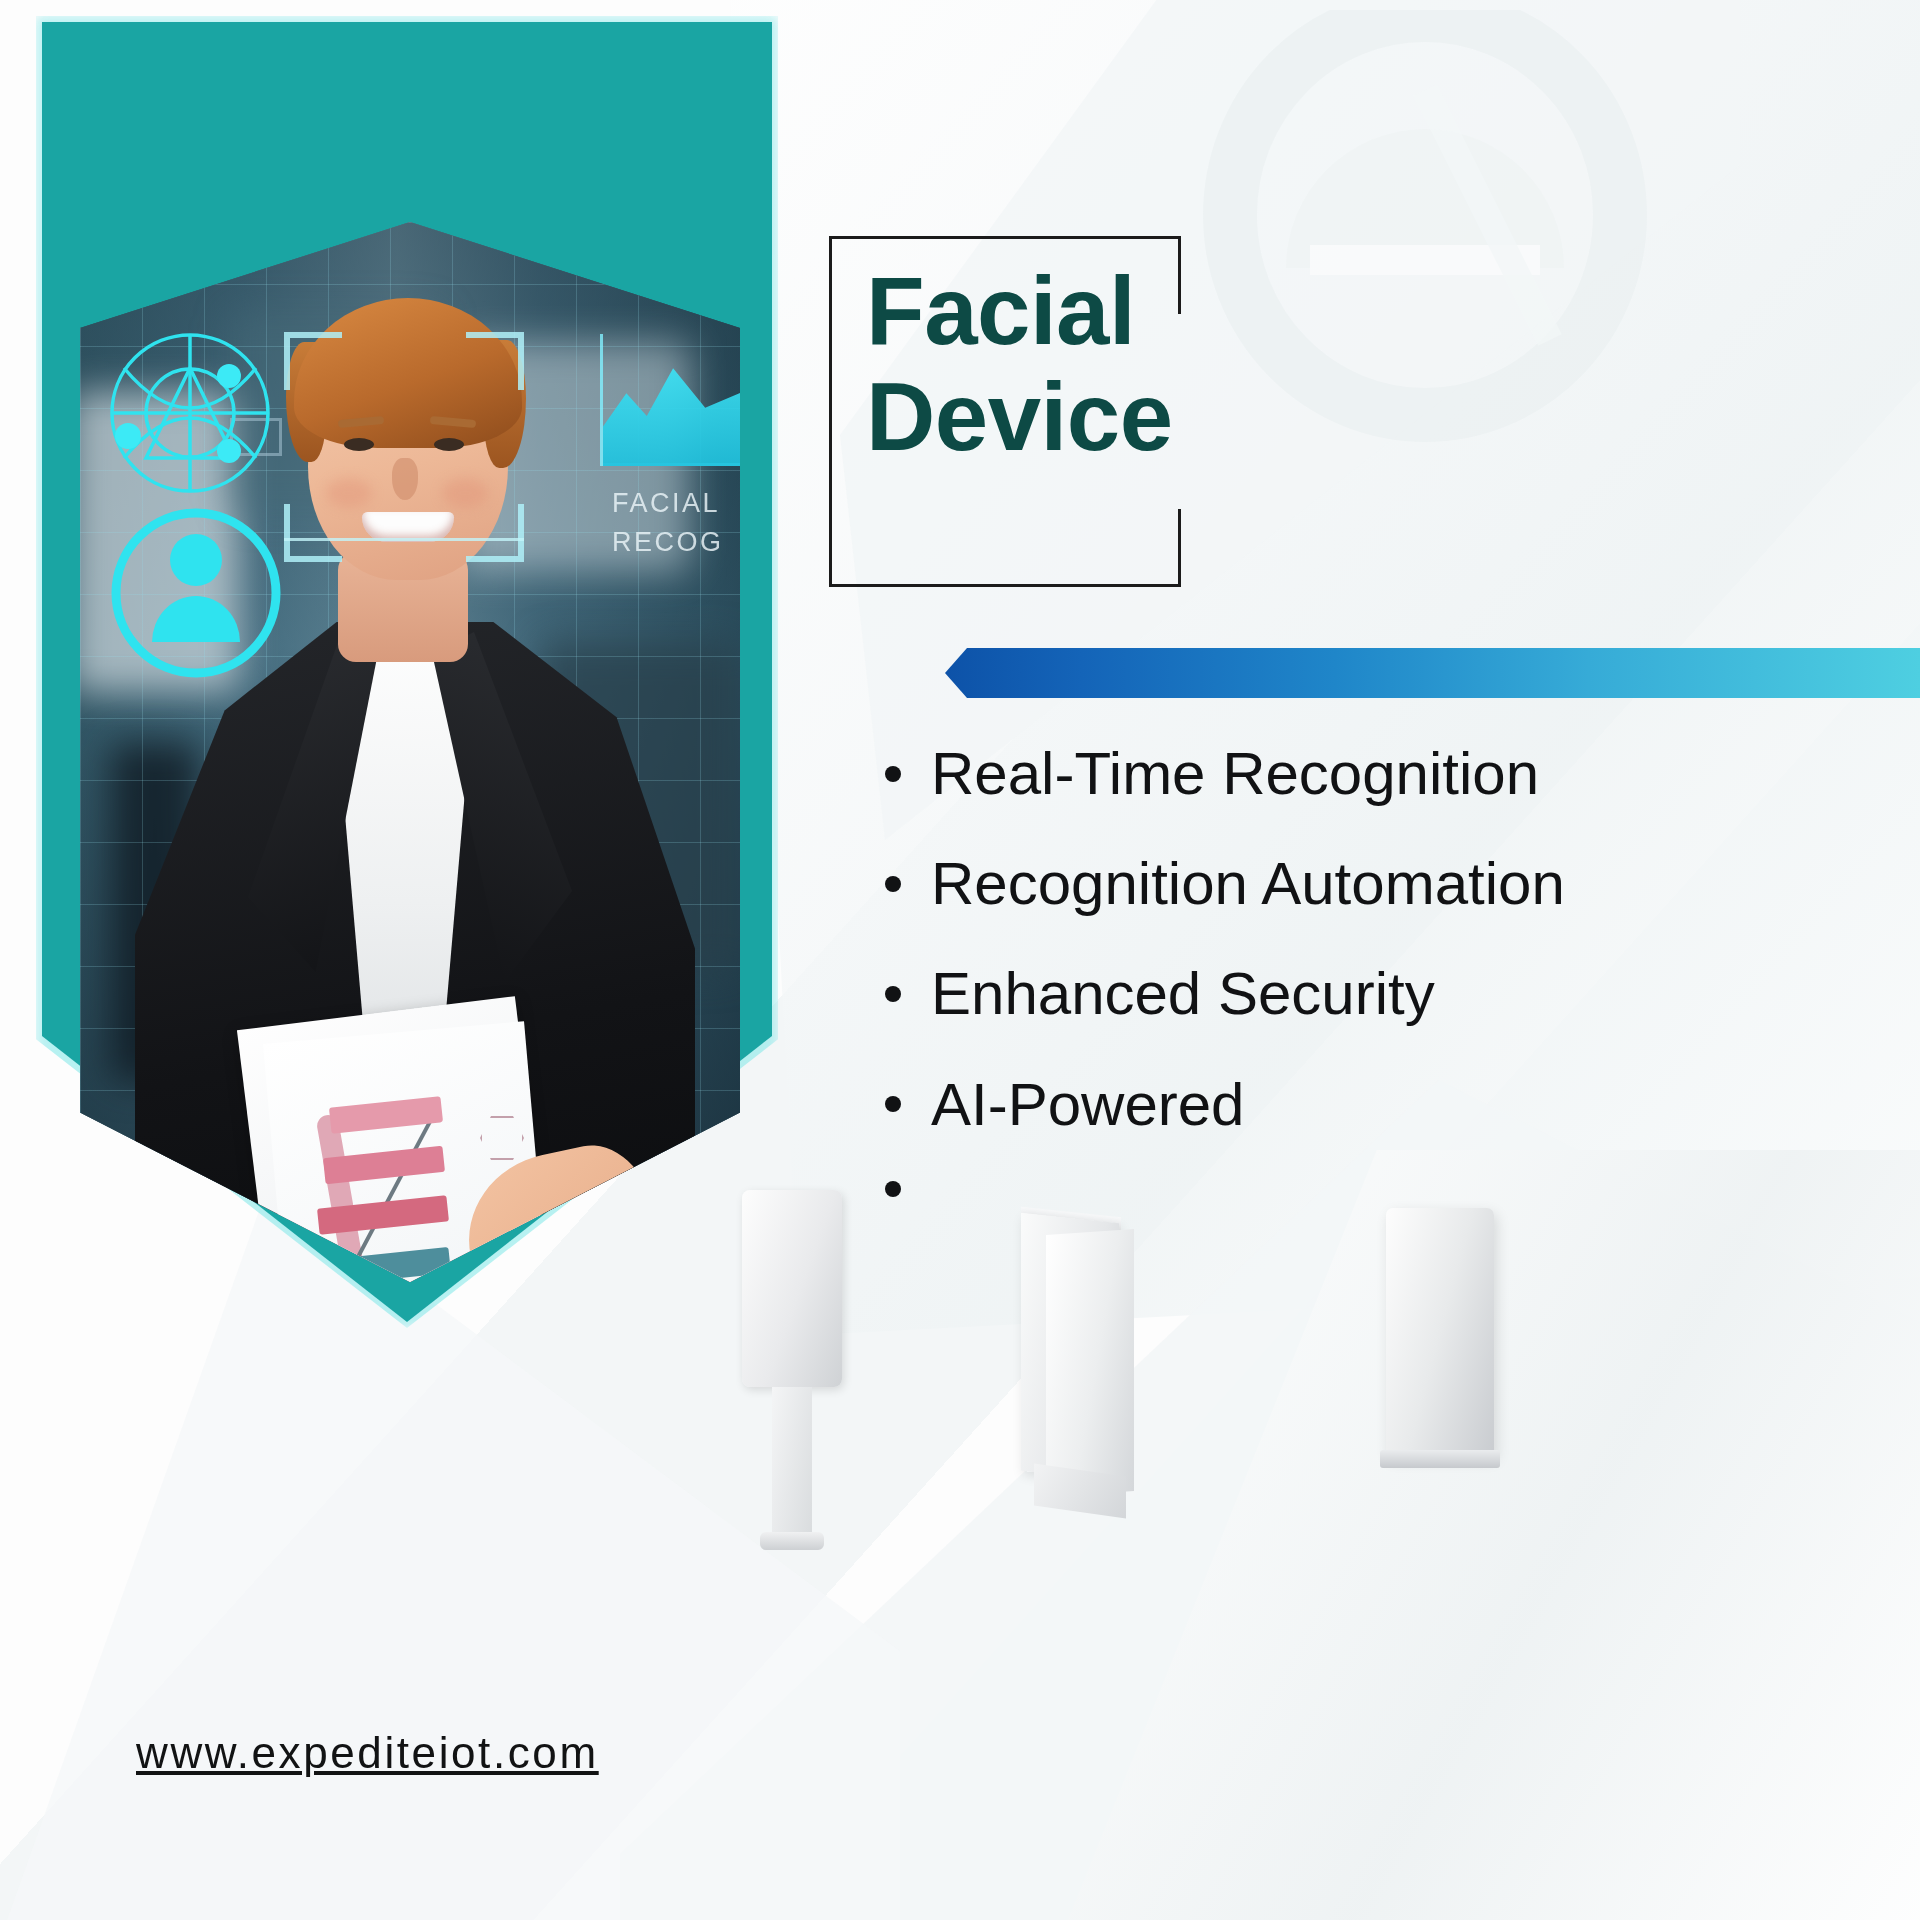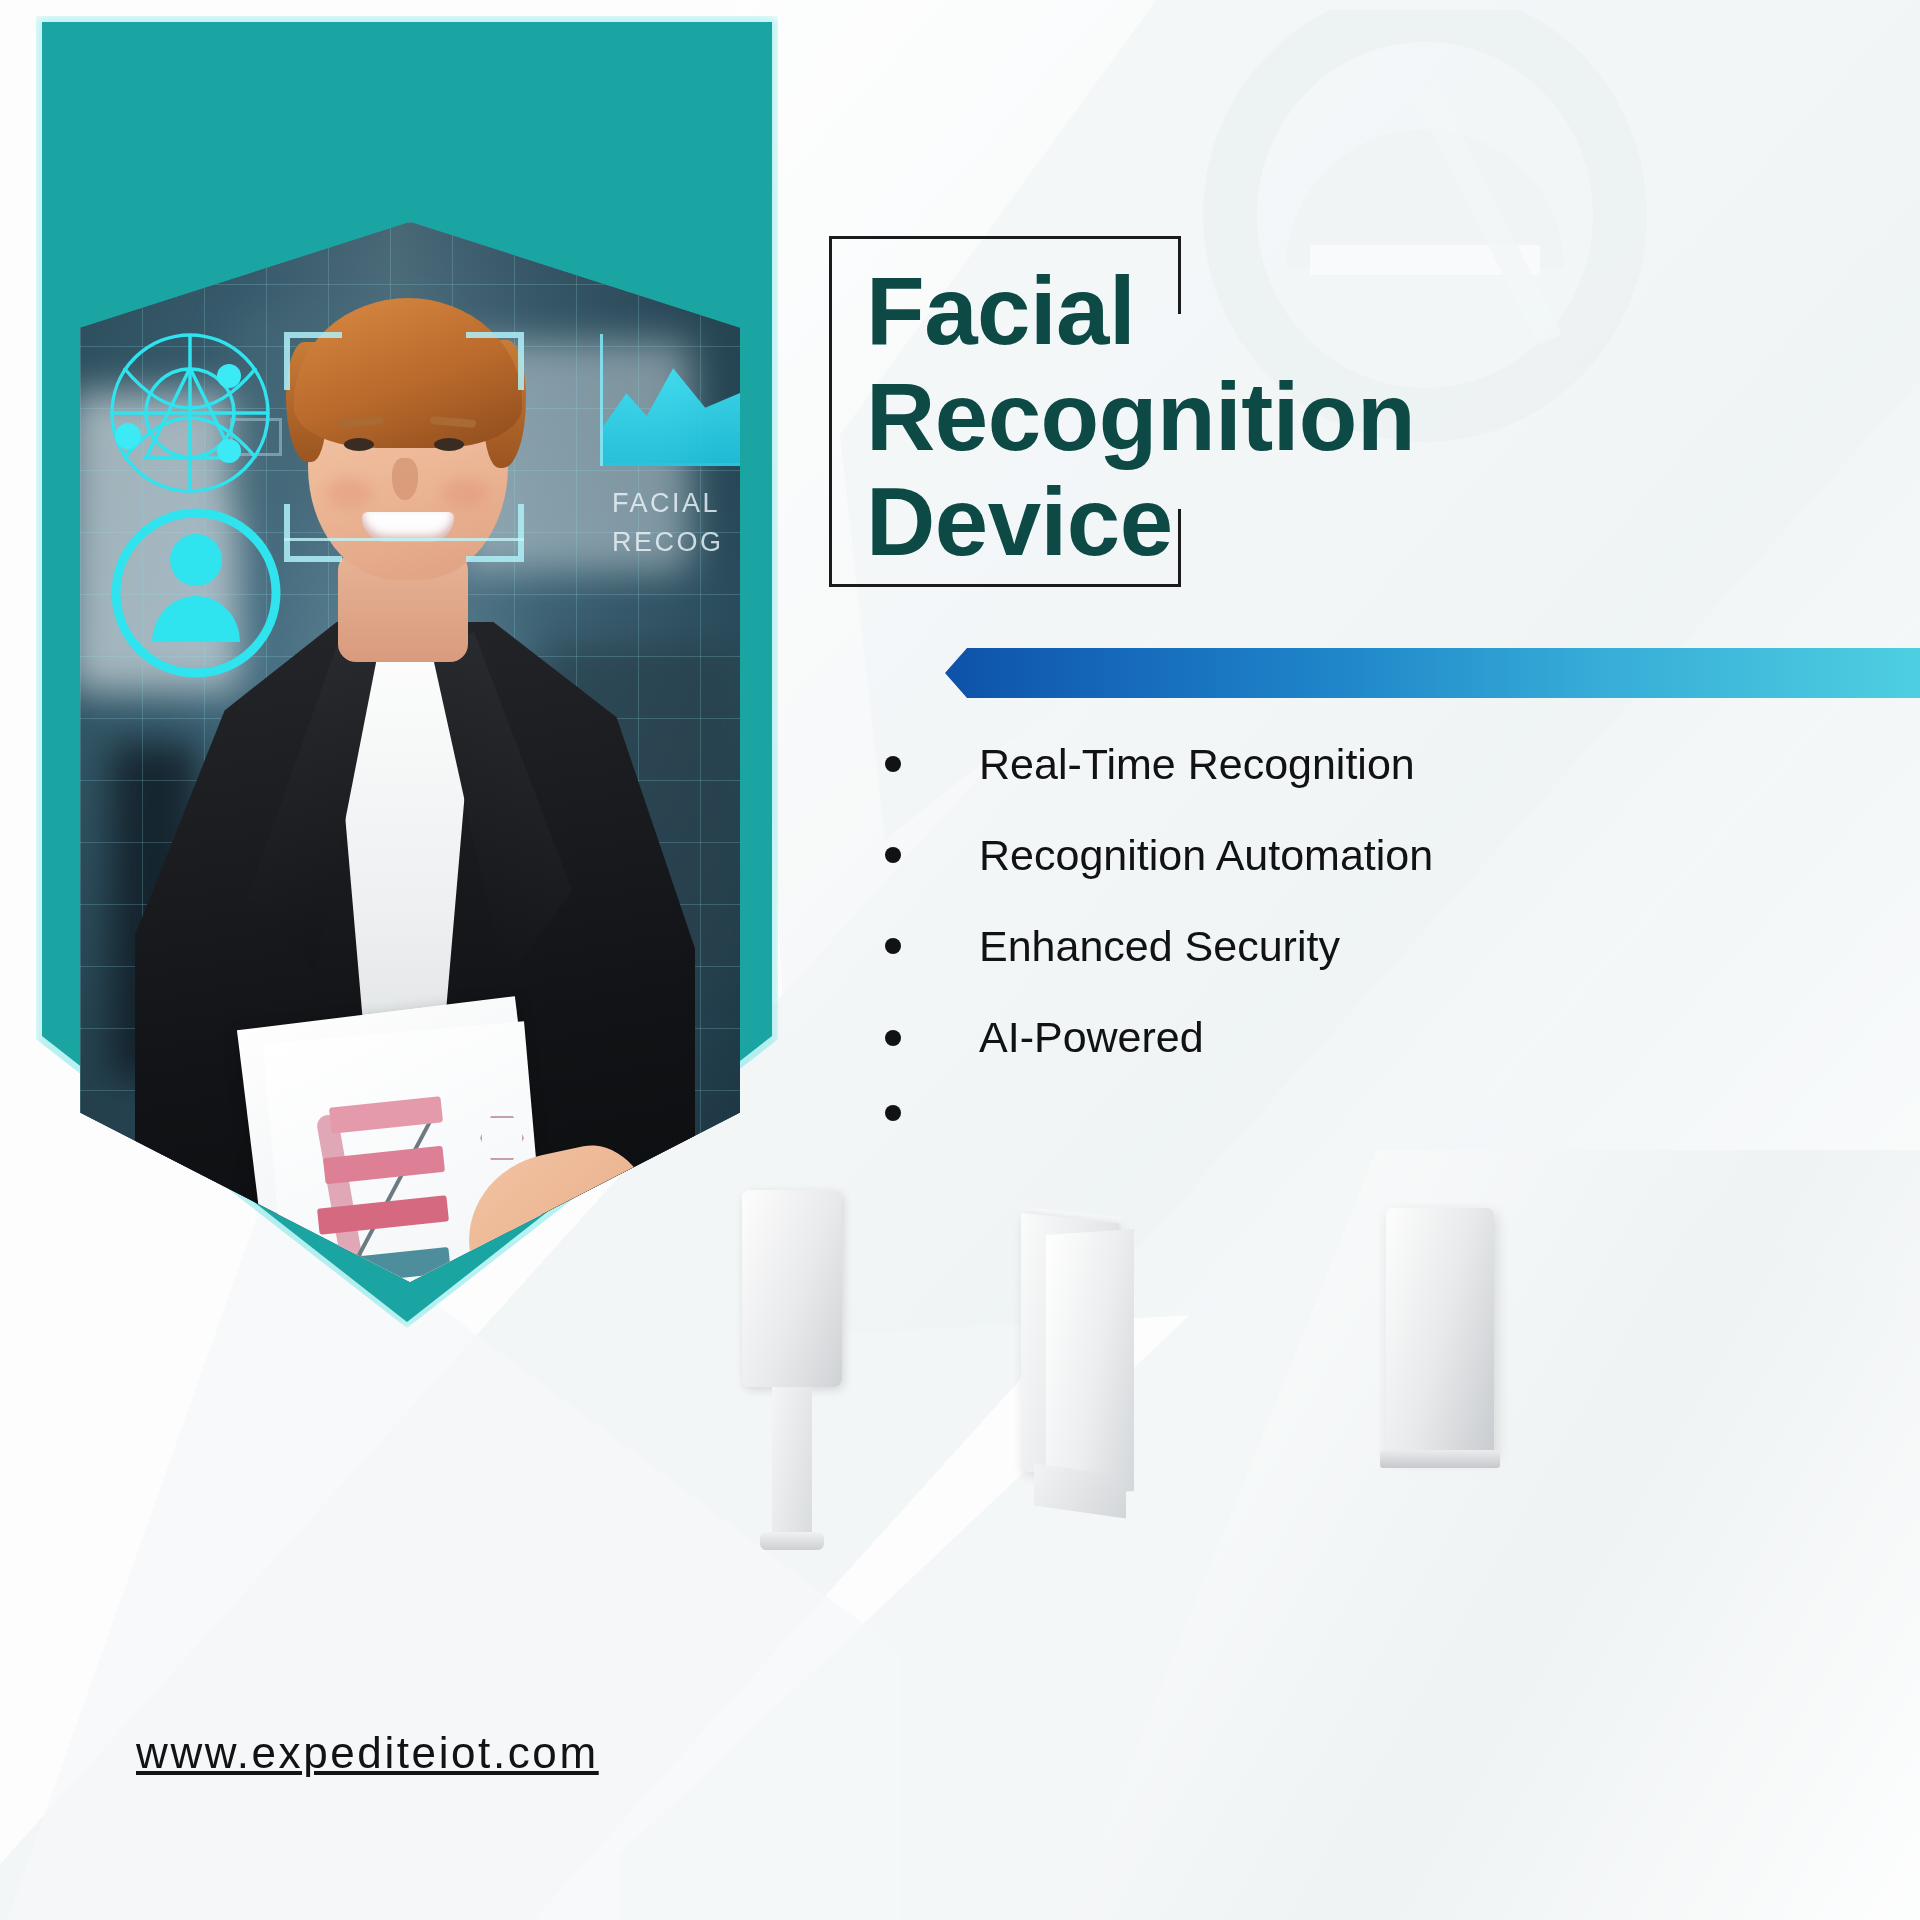--- a/index.html
+++ b/index.html
@@ -267,24 +267,23 @@
     box-shadow:0 3px 7px rgba(0,0,0,.12);
   }
 
   
   .bullets {
     position:absolute; left:885px; top:740px; width:1010px;
     list-style:none;
   }
   .bullets li {
     display:flex; align-items:center;
-    font-size:43px; color:#111214; font-weight:400;
+    font-size:60px; color:#111214; font-weight:400;
     margin-bottom:43px; line-height:1.12;
     white-space:nowrap;
-    gap:48px;
   }
   .bullets li .dot {
     width:16px; height:16px; border-radius:50%;
     background:#111214; margin-right:30px; flex:0 0 auto;
   }
 
   
   .url {
     position:absolute; left:136px; top:1728px;
     font-size:44px; color:#121314; letter-spacing:2.6px; font-weight:400;text-decoration:underline;
@@ -454,21 +453,20 @@
   <div class="title-frame">
     <span class="tf-line tf-top"></span>
     <span class="tf-line tf-left"></span>
     <span class="tf-line tf-bottom"></span>
     <span class="tf-line tf-rt"></span>
     <span class="tf-line tf-rb"></span>
   </div>
 
   <h1 class="title">
     <span class="ln">Facial</span>
-    <span class="ln">Recognition</span>
     <span class="ln">Device</span>
   </h1>
 
   <div class="grad-bar"></div>
 
   <ul class="bullets">
     <li>
       <span class="dot"></span>
       <span>Real-Time Recognition</span>
     </li>

